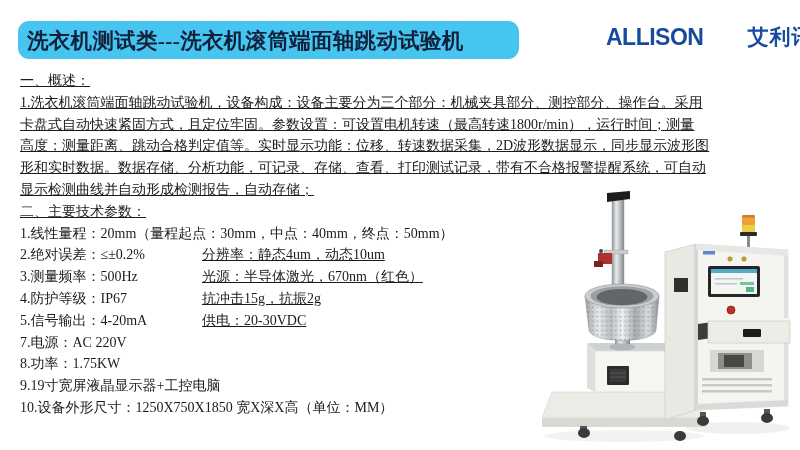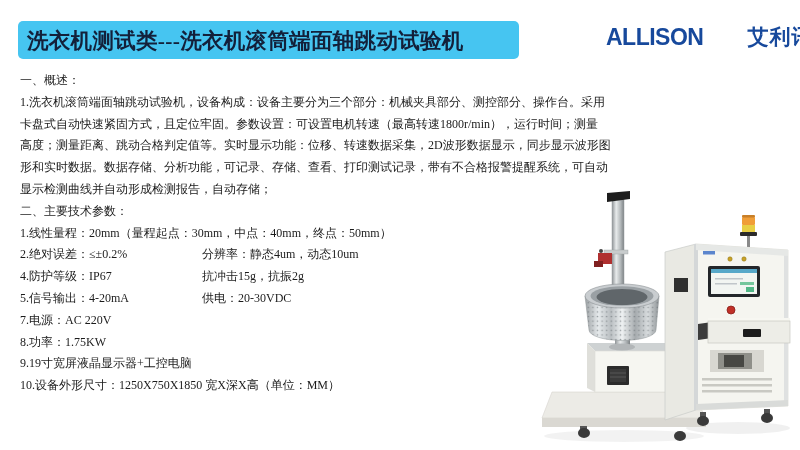--- a/index.html
+++ b/index.html
@@ -4,39 +4,39 @@
 <style>
   * { margin:0; padding:0; box-sizing:border-box; }
   html,body { background:#ffffff; }
   .page {
     position:relative; width:800px; height:450px; background:#ffffff;
     overflow:hidden; font-family:"Liberation Serif","DejaVu Serif",serif;
   }
   
   .title-box {
     position:absolute; left:18px; top:21px; width:501px; height:38px;
-    background:var(--title-bg,#46c5f1); border-radius:5px;
+    background:var(--title-bg,#46c5f1); border-radius:11px;
     display:flex; align-items:center; padding-left:9px;
   }
   .title-text {
     font-size:21.5px; font-weight:700; color:var(--title-text,#13203a);
     white-space:nowrap; letter-spacing:0.3px;
   }
   .logo {
     position:absolute; left:606px; top:22px; height:30px;
     display:flex; align-items:center; color:var(--logo-blue,#17499c);
     font-family:"Liberation Sans","DejaVu Sans",sans-serif; white-space:nowrap;gap:20px;
   }
   .logo-latin { font-size:23px; font-weight:800; letter-spacing:-0.5px; }
   .logo-cn   { font-size:21px; font-weight:700; margin-left:24px; letter-spacing:1px; }
   .logo-reg  { font-size:13px; font-weight:400; margin-left:3px; position:relative; top:-9px; }
   
   .content {
     position:absolute; left:20px; top:70px; width:776px;
-    font-size:12px; line-height:21.8px; color:var(--body-text,#1b1b1b);
+    font-size:14px; line-height:21.8px; color:var(--body-text,#1b1b1b);text-decoration:underline;
   }
   .line { white-space:nowrap; height:21.8px; overflow:visible; }
   .spec-left { display:inline-block; min-width:170px; white-space:pre; }
   .spec-right { white-space:pre;margin-left:12px; }
   
   .machine-wrap { position:absolute; left:540px; top:190px; width:256px; height:260px; }
 </style>
 </head>
 <body>
 
@@ -54,20 +54,21 @@
   <div class="content">
     <div class="line">一、概述：</div>
     <div class="line">1.洗衣机滚筒端面轴跳动试验机，设备构成：设备主要分为三个部分：机械夹具部分、测控部分、操作台。采用</div>
     <div class="line">卡盘式自动快速紧固方式，且定位牢固。参数设置：可设置电机转速（最高转速1800r/min），运行时间；测量</div>
     <div class="line">高度；测量距离、跳动合格判定值等。实时显示功能：位移、转速数据采集，2D波形数据显示，同步显示波形图</div>
     <div class="line">形和实时数据。数据存储、分析功能，可记录、存储、查看、打印测试记录，带有不合格报警提醒系统，可自动</div>
     <div class="line">显示检测曲线并自动形成检测报告，自动存储；</div>
     <div class="line">二、主要技术参数：</div>
     <div class="line"><span class="spec-left">1.线性量程：20mm（量程起点：30mm，中点：40mm，终点：50mm）</span><span class="spec-right"></span></div>
     <div class="line"><span class="spec-left">2.绝对误差：≤±0.2%</span><span class="spec-right">分辨率：静态4um，动态10um</span></div>
+    <div class="line"><span class="spec-left">3.测量频率：500Hz</span><span class="spec-right">光源：半导体激光，670nm（红色）</span></div>
     <div class="line"><span class="spec-left">4.防护等级：IP67</span><span class="spec-right">抗冲击15g，抗振2g</span></div>
     <div class="line"><span class="spec-left">5.信号输出：4-20mA</span><span class="spec-right">供电：20-30VDC</span></div>
     <div class="line"><span class="spec-left">7.电源：AC 220V</span></div>
     <div class="line"><span class="spec-left">8.功率：1.75KW</span></div>
     <div class="line"><span class="spec-left">9.19寸宽屏液晶显示器+工控电脑</span></div>
     <div class="line"><span class="spec-left">10.设备外形尺寸：1250X750X1850 宽X深X高（单位：MM）</span></div>
   </div>
 
   <div class="machine-wrap">
     <svg width="256" height="260" viewBox="0 0 256 260" xmlns="http://www.w3.org/2000/svg">

